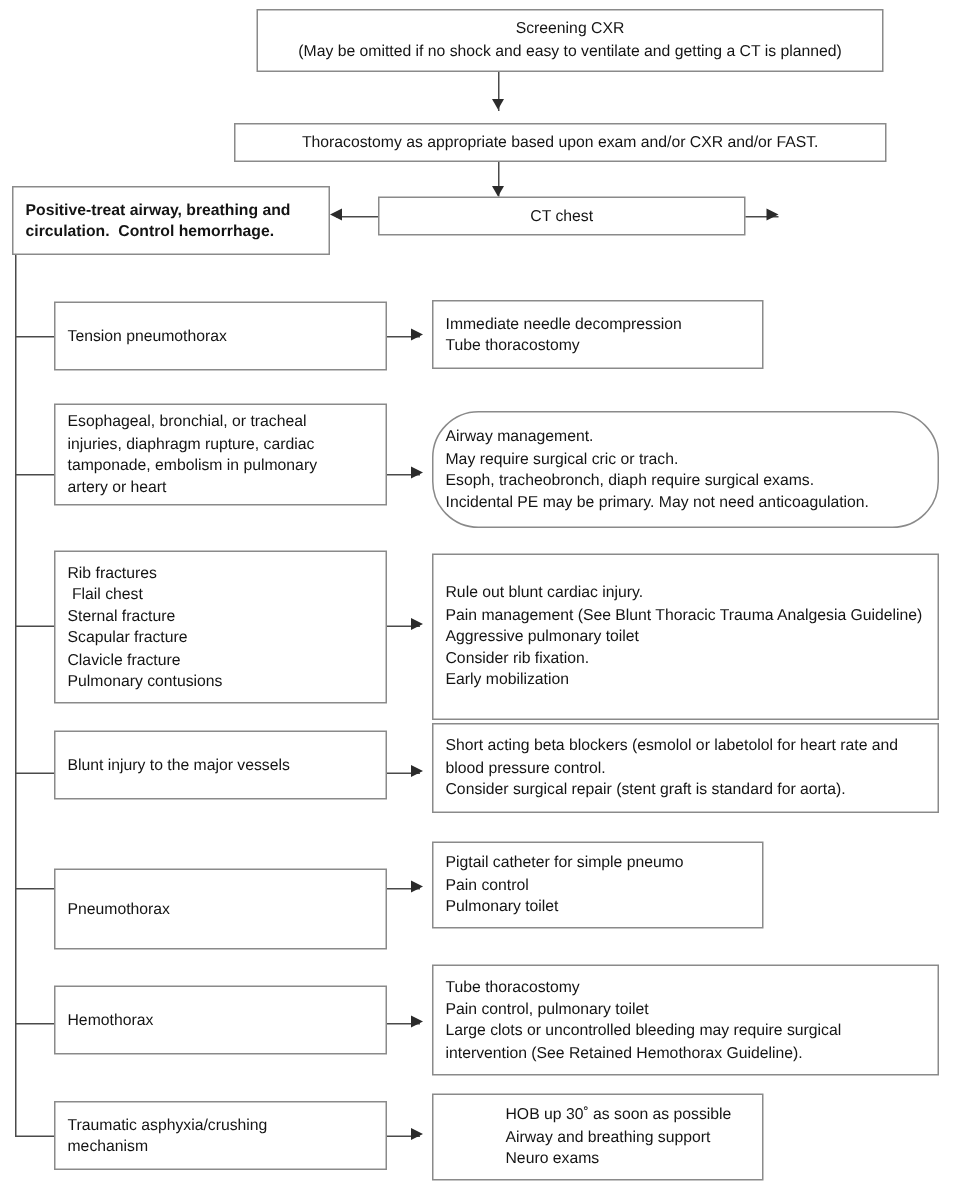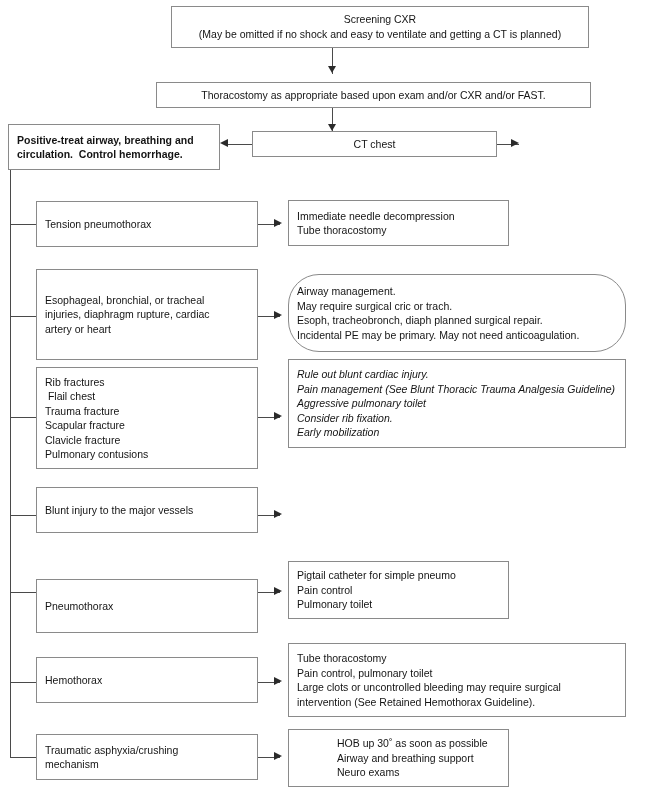--- a/index.html
+++ b/index.html
@@ -111,59 +111,64 @@
     <span class="ln">Tension pneumothorax</span>
   </div>
   <div class="hline" style="left:258px; top:224px; width:22px;"></div>
   <div class="arrow-right" style="left:274px; top:219px;"></div>
   <div class="box vcenter" style="left:288px; top:200px; width:221px; height:46px;">
     <span class="ln">Immediate needle decompression</span>
     <span class="ln">Tube thoracostomy</span>
   </div>
 
   <div class="hline" style="left:10px; top:316px; width:26px;"></div>
-  <div class="box vcenter" style="left:36px; top:269px; width:222px; height:91px;">
+  <div class="box vcenter" style="left:36px; top:269px; width:222px; height:68px;">
     <span class="ln">Esophageal, bronchial, or tracheal</span>
     <span class="ln">injuries, diaphragm rupture, cardiac</span>
+    <span class="ln">tamponade, embolism in pulmonary</span>
     <span class="ln">artery or heart</span>
   </div>
   <div class="hline" style="left:258px; top:316px; width:22px;"></div>
   <div class="arrow-right" style="left:274px; top:311px;"></div>
   <div class="box vcenter" style="left:288px; top:274px; width:338px; height:78px;border-radius:31px;">
     <span class="ln">Airway management.</span>
     <span class="ln">May require surgical cric or trach.</span>
-    <span class="ln">Esoph, tracheobronch, diaph planned surgical repair.</span>
+    <span class="ln">Esoph, tracheobronch, diaph require surgical exams.</span>
     <span class="ln">Incidental PE may be primary. May not need anticoagulation.</span>
   </div>
 
   <div class="hline" style="left:10px; top:417px; width:26px;"></div>
   <div class="box vcenter" style="left:36px; top:367px; width:222px; height:102px;">
     <span class="ln">Rib fractures</span>
     <span class="ln"> Flail chest</span>
-    <span class="ln">Trauma fracture</span>
+    <span class="ln">Sternal fracture</span>
     <span class="ln">Scapular fracture</span>
     <span class="ln">Clavicle fracture</span>
     <span class="ln">Pulmonary contusions</span>
   </div>
   <div class="hline" style="left:258px; top:417px; width:22px;"></div>
   <div class="arrow-right" style="left:274px; top:412px;"></div>
-  <div class="box vcenter" style="left:288px; top:359px; width:338px; height:89px;font-style:italic;">
+  <div class="box vcenter" style="left:288px; top:369px; width:338px; height:111px;">
     <span class="ln">Rule out blunt cardiac injury.</span>
     <span class="ln wrapline">Pain management (See Blunt Thoracic Trauma Analgesia Guideline)</span>
     <span class="ln">Aggressive pulmonary toilet</span>
     <span class="ln">Consider rib fixation.</span>
     <span class="ln">Early mobilization</span>
   </div>
 
   <div class="hline" style="left:10px; top:515px; width:26px;"></div>
   <div class="box vcenter" style="left:36px; top:487px; width:222px; height:46px;">
     <span class="ln">Blunt injury to the major vessels</span>
   </div>
   <div class="hline" style="left:258px; top:515px; width:22px;"></div>
   <div class="arrow-right" style="left:274px; top:510px;"></div>
+  <div class="box vcenter" style="left:288px; top:482px; width:338px; height:60px;">
+    <span class="ln wrapline">Short acting beta blockers (esmolol or labetolol for heart rate and blood pressure control.</span>
+    <span class="ln wrapline">Consider surgical repair (stent graft is standard for aorta).</span>
+  </div>
 
   <div class="hline" style="left:10px; top:592px; width:26px;"></div>
   <div class="box vcenter" style="left:36px; top:566px; width:222px; height:54px;margin-top:13px;">
     <span class="ln">Pneumothorax</span>
   </div>
   <div class="hline" style="left:258px; top:592px; width:22px;"></div>
   <div class="arrow-right" style="left:274px; top:587px;"></div>
   <div class="box vcenter" style="left:288px; top:561px; width:221px; height:58px;">
     <span class="ln">Pigtail catheter for simple pneumo</span>
     <span class="ln">Pain control</span>

